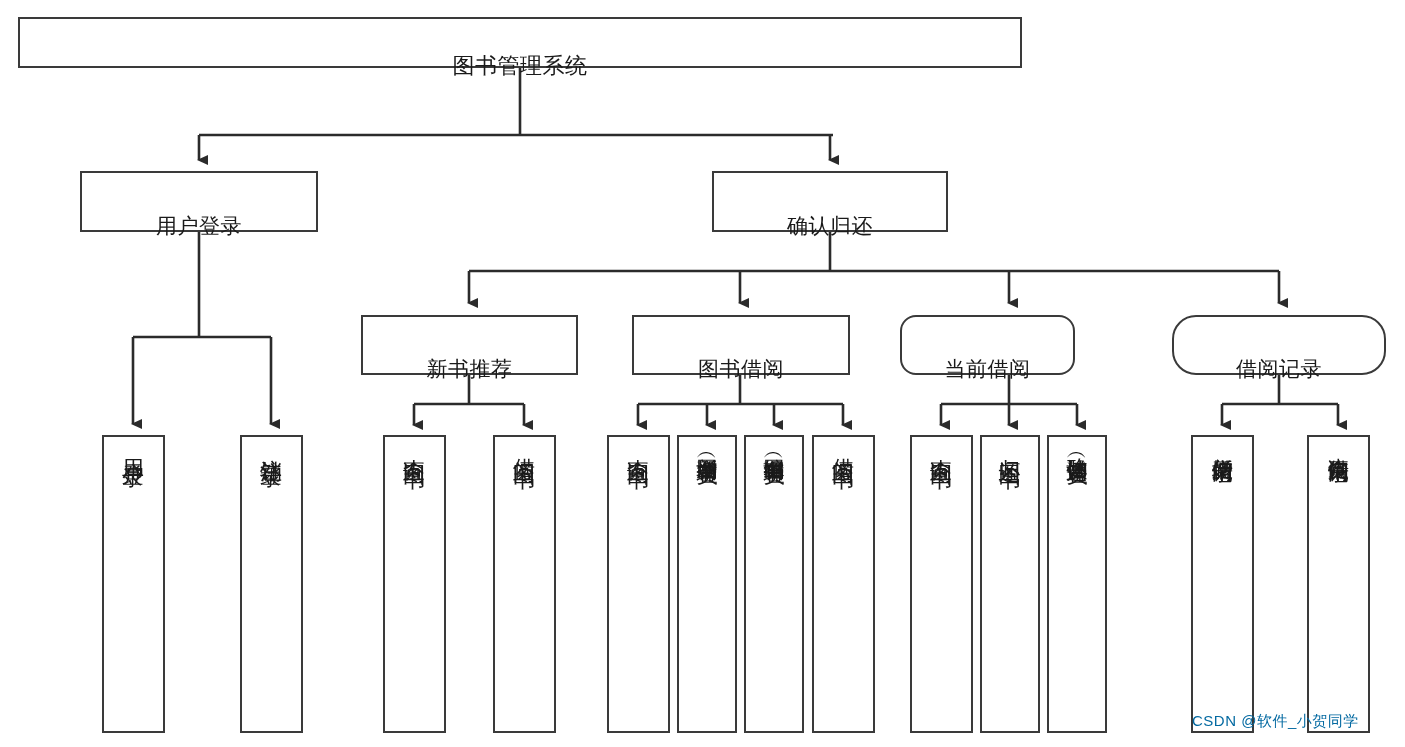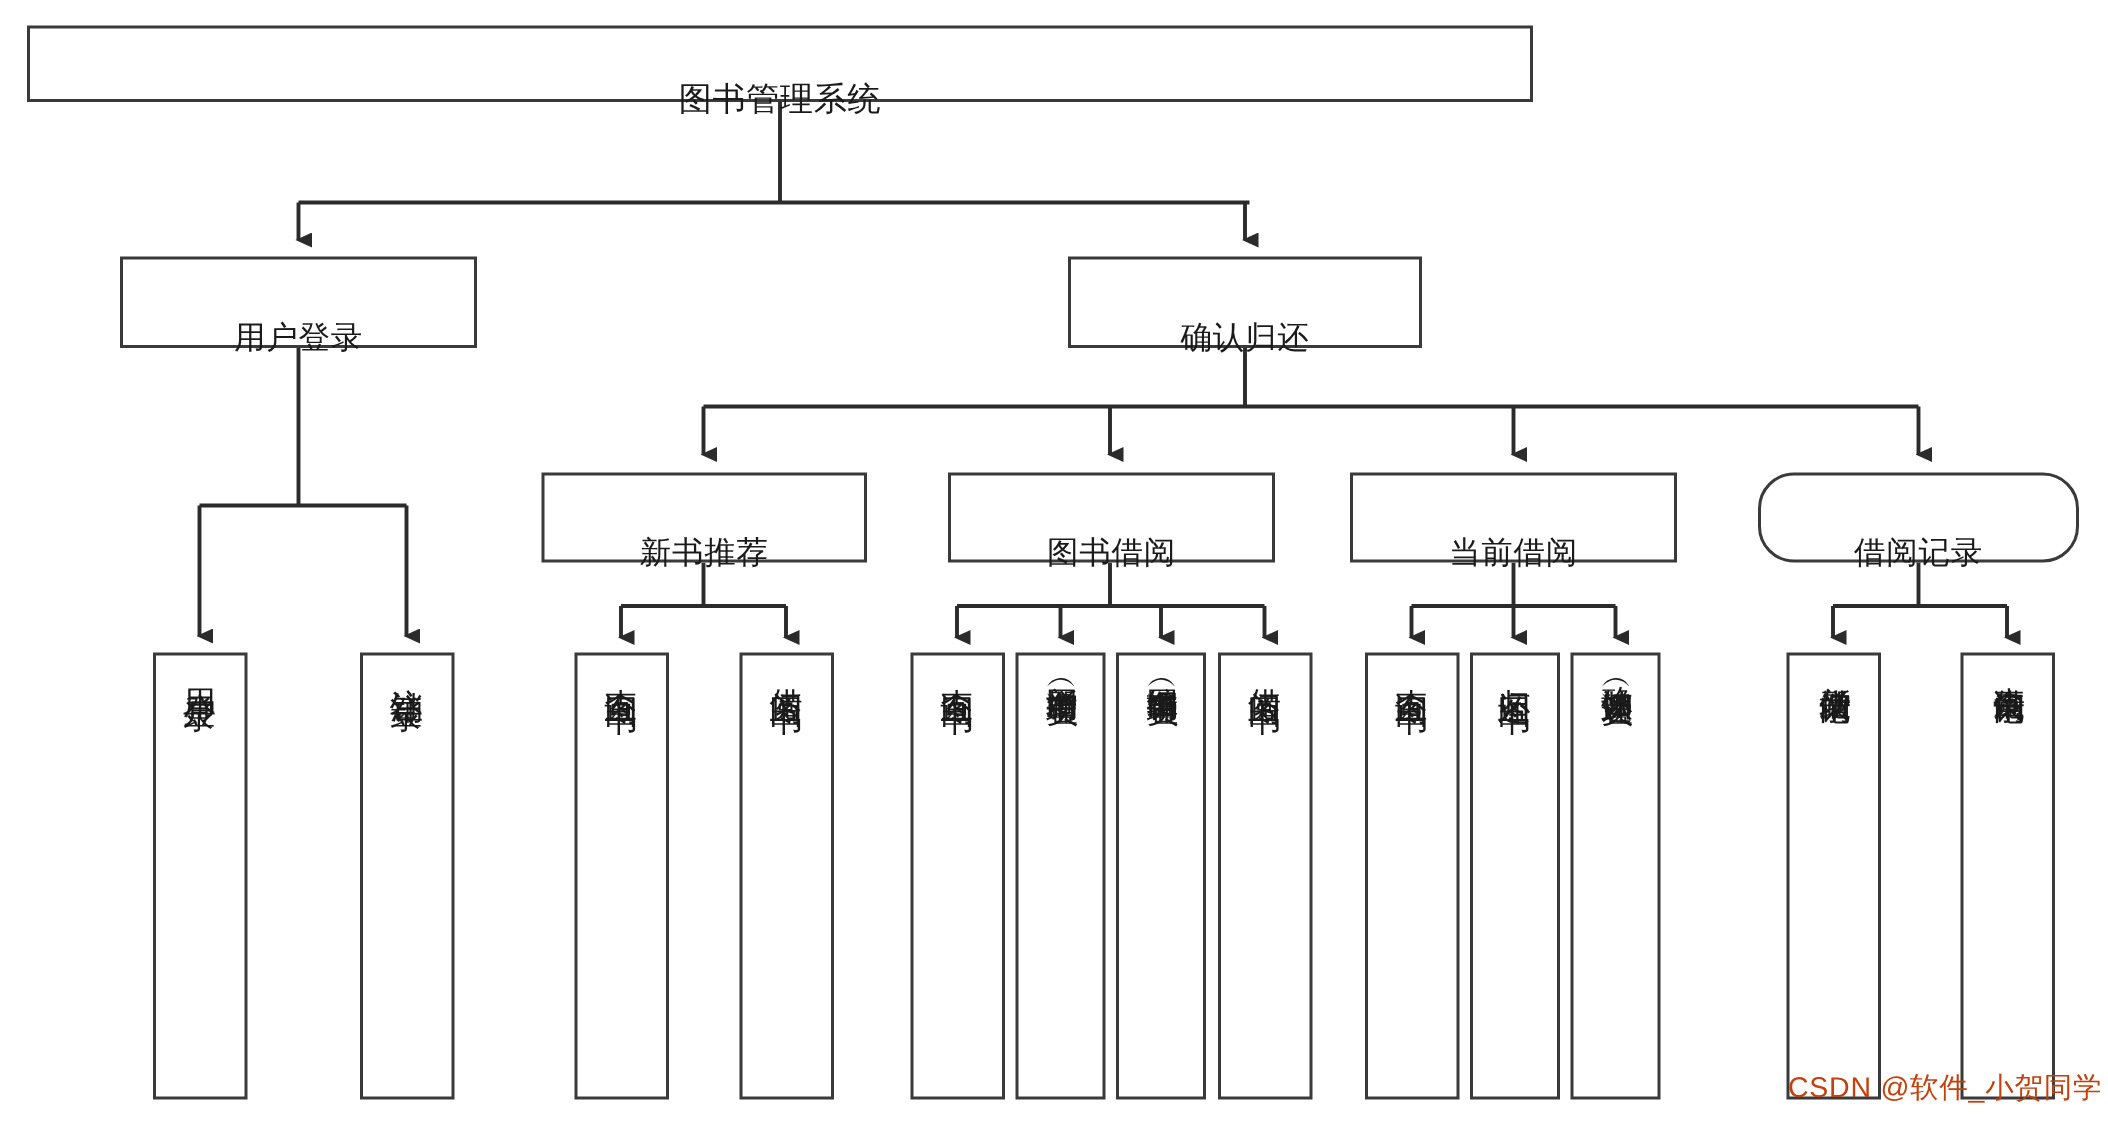--- a/index.html
+++ b/index.html
@@ -64,22 +64,22 @@
     line-height: 1.05;
     letter-spacing: 3px;
     white-space: nowrap;
   }
   .node.v.tall .lbl {
     font-size: 21px;
     letter-spacing: 1px;
   }
   .watermark {
     position: absolute;
-    font-size: 19px;
-    color: #c2410c;
+    font-size: 15px;
+    color: #0369a1;
     white-space: nowrap;
     z-index: 6;
     left: 1192px;
     top: 712px;
     letter-spacing: 0.5px;
   }
 </style>
 </head>
 <body>
 
@@ -145,21 +145,21 @@
   <div class="node h" style="left:712px; top:171px; width:236px; height:61px;">
     <span class="lbl">确认归还</span>
   </div>
 
   <div class="node h" style="left:632px; top:315px; width:218px; height:60px;">
     <span class="lbl">图书借阅</span>
   </div>
   <div class="node h" style="left:361px; top:315px; width:217px; height:60px;">
     <span class="lbl">新书推荐</span>
   </div>
-  <div class="node h" style="left:900px; top:315px; width:218px; height:60px;">
+  <div class="node h" style="left:900px; top:315px; width:175px; height:60px;border-radius:16px;">
     <span class="lbl">当前借阅</span>
   </div>
   <div class="node h" style="left:1172px; top:315px; width:214px; height:60px;border-radius:24px;">
     <span class="lbl">借阅记录</span>
   </div>
 
   <div class="node v" style="left:102px; top:435px; width:63px; height:298px;">
     <span class="lbl">用户登录</span>
   </div>
   <div class="node v" style="left:240px; top:435px; width:63px; height:298px;">

